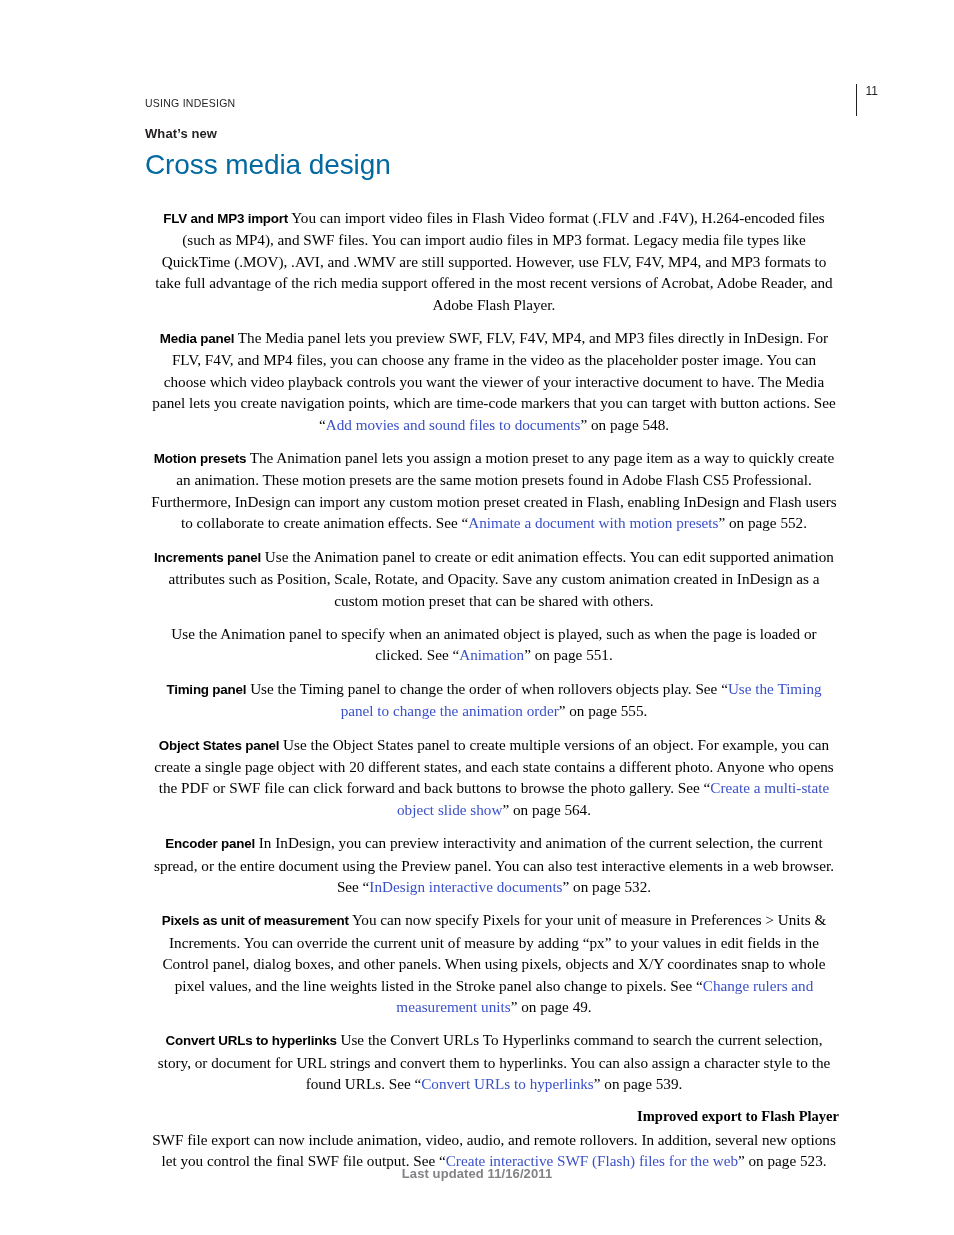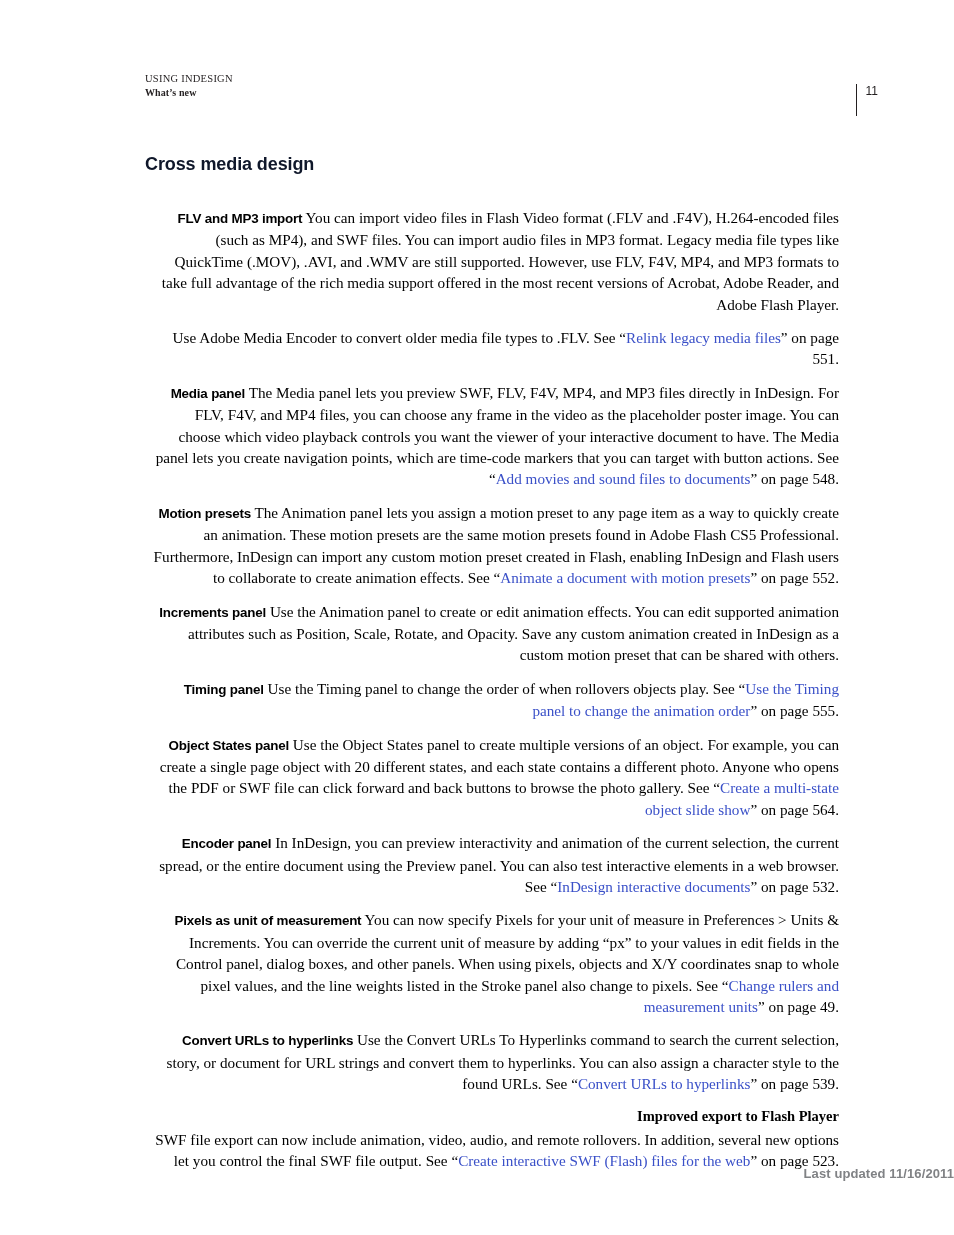--- a/index.html
+++ b/index.html
@@ -21,37 +21,37 @@
     left: 0; top: 0;
     width: 954px;
     height: 1235px;
     overflow: hidden;
   }
 
   
   .running-header {
     position: absolute;
     left: 145px;
-    top: 72px;
-    font-family: Liberation Serif, serif;
+    top: 96px;
+    font-family: Liberation Sans, sans-serif;
   }
   .running-header .doc-title {
     font-size: 10.5px;
     letter-spacing: 0.25px;
     color: #231f20;
     line-height: 14px;
     white-space: nowrap;
   }
   .running-header .section-title {
-    font-size: 10px;
+    font-size: 13px;
     font-weight: bold;
     letter-spacing: 0.1px;
     color: #231f20;
     line-height: 14px;
-    margin-top: 0;
+    margin-top: 17px;
     white-space: nowrap;
   }
 
   .folio {
     position: absolute;
     right: 76px;
     top: 84px;
     display: flex;
     align-items: flex-start;
     height: 34px;
@@ -73,43 +73,43 @@
   
   .content {
     position: absolute;
     left: 145px;
     top: 152px;
     width: 694px;
   }
 
   h1.chapter-title {
     font-family: "Liberation Sans", sans-serif;
-    font-size: 18px;
-    font-weight: bold;
+    font-size: 28px;
+    font-weight: normal;
     letter-spacing: -0.1px;
-    color: #0f172a;
+    color: #0369a1;
     margin: 0 0 30px 0;
     line-height: 25px;
   }
 
   h2.subhead {
     font-family: "Liberation Serif", serif;
     font-size: 14.5px;
     font-weight: bold;
     color: #000000;
     margin: 0 0 3px 0;
     line-height: 19px;
   }
 
   p.body {
     font-family: "Liberation Serif", serif;
     font-size: 15.2px;
     line-height: 21.4px;
     margin: 0 0 12px 4px;
-    text-align: right;
+    text-align: center;
     color: #000000;
   }
 
   .runin {
     font-family: "Liberation Sans", sans-serif;
     font-size: 13.4px;
     font-weight: bold;
     letter-spacing: -0.2px;
     color: #000000;
   }
@@ -121,21 +121,21 @@
 
   
   .blk-gap-sub { margin-top: 26px; text-align: right; }
 
   
   .footer {
     position: absolute;
     left: 0;
     top: 1166px;
     width: 954px;
-    text-align: right;
+    text-align: center;
     font-family: "Liberation Sans", sans-serif;
     font-size: 13px;
     font-weight: bold;
     color: #808285;
     letter-spacing: 0.1px;
   }
 </style>
 </head>
 <body>
 
@@ -151,28 +151,28 @@
     <div class="page-number">11</div>
   </div>
 
   <div class="content">
 
     <h1 class="chapter-title">Cross media design</h1>
 
 
     <p class="body"><span class="runin">FLV and MP3 import</span><span>  You can import video files in Flash Video format (.FLV and .F4V), H.264-encoded files (such as MP4), and SWF files. You can import audio files in MP3 format. Legacy media file types like QuickTime (.MOV), .AVI, and .WMV are still supported. However, use FLV, F4V, MP4, and MP3 formats to take full advantage of the rich media support offered in the most recent versions of Acrobat, Adobe Reader, and Adobe Flash Player.</span></p>
 
-    <p class="body"><span>Use Adobe Media Encoder to convert older media file types to .FLV. See “</span><a class="xref" href="#">Relink legacy media files</a><span>” on page 551.</span></p>
 
     <p class="body"><span class="runin">Media panel</span><span>  The Media panel lets you preview SWF, FLV, F4V, MP4, and MP3 files directly in InDesign. For FLV, F4V, and MP4 files, you can choose any frame in the video as the placeholder poster image. You can choose which video playback controls you want the viewer of your interactive document to have. The Media panel lets you create navigation points, which are time-code markers that you can target with button actions. See “</span><a class="xref" href="#">Add movies and sound files to documents</a><span>” on page 548.</span></p>
 
     <p class="body"><span class="runin">Motion presets</span><span>  The Animation panel lets you assign a motion preset to any page item as a way to quickly create an animation. These motion presets are the same motion presets found in Adobe Flash CS5 Professional. Furthermore, InDesign can import any custom motion preset created in Flash, enabling InDesign and Flash users to collaborate to create animation effects. See “</span><a class="xref" href="#">Animate a document with motion presets</a><span>” on page 552.</span></p>
 
     <p class="body"><span class="runin">Increments panel</span><span>  Use the Animation panel to create or edit animation effects. You can edit supported animation attributes such as Position, Scale, Rotate, and Opacity. Save any custom animation created in InDesign as a custom motion preset that can be shared with others.</span></p>
 
+    <p class="body"><span>Use the Animation panel to specify when an animated object is played, such as when the page is loaded or clicked. See “</span><a class="xref" href="#">Animation</a><span>” on page 551.</span></p>
 
     <p class="body"><span class="runin">Timing panel</span><span>  Use the Timing panel to change the order of when rollovers objects play. See “</span><a class="xref" href="#">Use the Timing panel to change the animation order</a><span>” on page 555.</span></p>
 
     <p class="body"><span class="runin">Object States panel</span><span>  Use the Object States panel to create multiple versions of an object. For example, you can create a single page object with 20 different states, and each state contains a different photo. Anyone who opens the PDF or SWF file can click forward and back buttons to browse the photo gallery. See “</span><a class="xref" href="#">Create a multi-state object slide show</a><span>” on page 564.</span></p>
 
     <p class="body"><span class="runin">Encoder panel</span><span>  In InDesign, you can preview interactivity and animation of the current selection, the current spread, or the entire document using the Preview panel. You can also test interactive elements in a web browser. See “</span><a class="xref" href="#">InDesign interactive documents</a><span>” on page 532.</span></p>
 
     <p class="body"><span class="runin">Pixels as unit of measurement</span><span>  You can now specify Pixels for your unit of measure in Preferences &gt; Units &amp; Increments. You can override the current unit of measure by adding “px” to your values in edit fields in the Control panel, dialog boxes, and other panels. When using pixels, objects and X/Y coordinates snap to whole pixel values, and the line weights listed in the Stroke panel also change to pixels. See “</span><a class="xref" href="#">Change rulers and measurement units</a><span>” on page 49.</span></p>
 
     <p class="body"><span class="runin">Convert URLs to hyperlinks</span><span>  Use the Convert URLs To Hyperlinks command to search the current selection, story, or document for URL strings and convert them to hyperlinks. You can also assign a character style to the found URLs. See “</span><a class="xref" href="#">Convert URLs to hyperlinks</a><span>” on page 539.</span></p>

